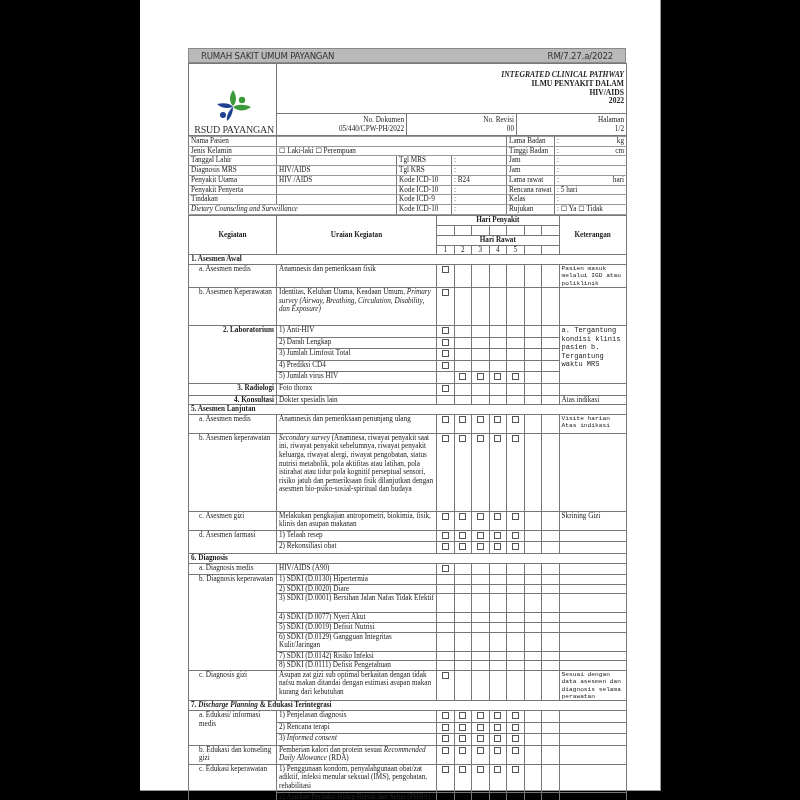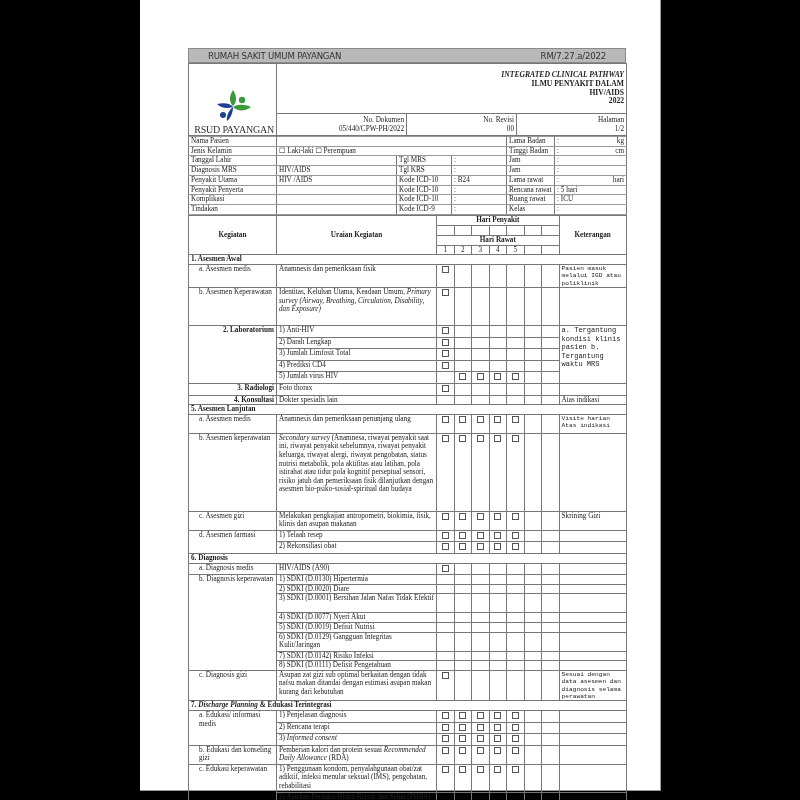--- a/index.html
+++ b/index.html
@@ -1,19 +1,19 @@
 <!DOCTYPE html>
 <html><head>
 <meta charset="utf-8">
 <style>
   html,body{margin:0;padding:0;background:#000;}
   body{width:800px;height:800px;position:relative;overflow:hidden;font-family:"Liberation Serif",serif;color:#222;}
   .page{position:absolute;left:140px;top:0;width:520px;height:790px;background:#fff;border-right:1px solid #999;border-bottom:1px solid #999;}
   .sheet{position:absolute;left:48px;top:48px;width:438px;}
-  .topbar{height:13px;background:#b9b9b9;border:1px solid #8a8a8a;display:flex;justify-content:space-between;align-items:center;padding:0 19px;font-family:"DejaVu Sans",sans-serif;font-size:8.6px;color:#333;letter-spacing:-0.2px;}
+  .topbar{height:13px;background:#b9b9b9;border:1px solid #8a8a8a;display:flex;justify-content:space-between;align-items:center;padding:0 12px;font-family:"DejaVu Sans",sans-serif;font-size:8.6px;color:#333;letter-spacing:-0.2px;}
   table{border-collapse:collapse;width:438px;table-layout:fixed;}
   td,th{border:1px solid #777;padding:0 2px;font-size:7.2px;line-height:8.6px;vertical-align:top;font-weight:normal;overflow:hidden;white-space:nowrap;}
   .hdr td{vertical-align:middle;text-align:right;}
   .logo-cell{text-align:center;vertical-align:bottom !important;}
   .title{font-weight:bold;font-size:7.6px;line-height:8.6px;}
   .title i{font-weight:bold;}
   .info td{border-top:1px solid #999;border-bottom:1px solid #999;line-height:8.7px;}
   .bold{font-weight:bold;text-align:right;}
   .ctr{text-align:center;}
   .wrap{white-space:normal;}
@@ -129,34 +129,33 @@
           </tr>
     <tr>
             <td>Penyakit Penyerta</td>
             <td></td>
             <td>Kode ICD-10</td>
             <td>:</td>
             <td>Rencana rawat</td>
             <td>: 5 hari</td>
           </tr>
     <tr>
-            <td>Komplikasi</td>
-            <td></td>
+            <td>Tindakan</td>
+            <td></td>
+            <td>Kode ICD-9</td>
+            <td>:</td>
+            <td>Kelas</td>
+            <td>:</td>
+          </tr>
+    <tr>
+            <td colspan="2" class="it">Dietary Counseling and Surveillance</td>
             <td>Kode ICD-10</td>
             <td>:</td>
-            <td>Ruang rawat</td>
-            <td>: ICU</td>
-          </tr>
-    <tr>
-            <td>Tindakan</td>
-            <td></td>
-            <td>Kode ICD-9</td>
-            <td>:</td>
-            <td>Kelas</td>
-            <td>:</td>
+            <td>Rujukan</td>
+            <td>: ☐ Ya ☐ Tidak</td>
           </tr>
   </tbody>
       </table>
 
   <table>
     <colgroup>
           <col style="width:88px">
           <col style="width:160px">
           <col style="width:17.5px">
           <col style="width:17.5px">

